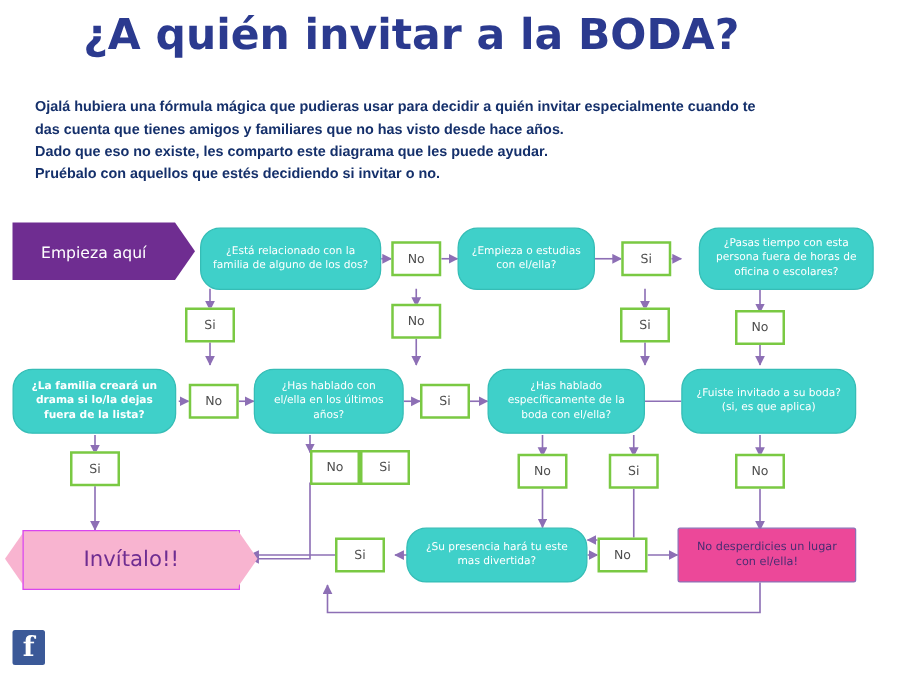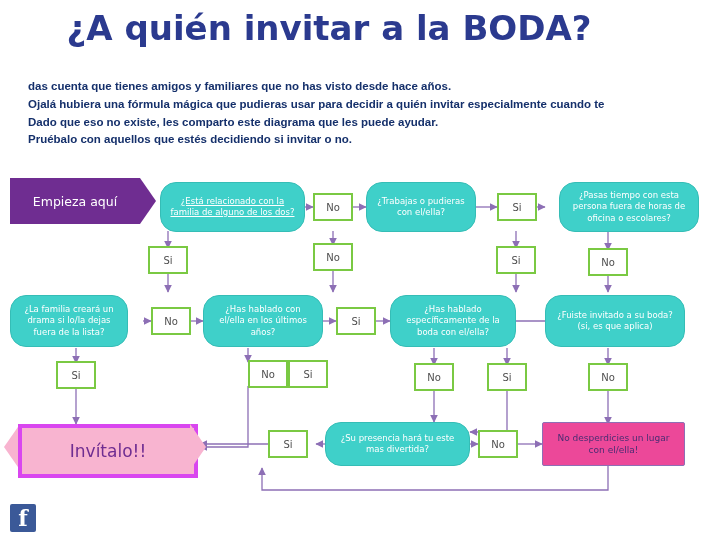--- a/index.html
+++ b/index.html
@@ -118,21 +118,21 @@
     font-family: "DejaVu Sans", sans-serif;
   }
   
   .ribbon {
     position: absolute;
     left: 18px;
     top: 424px;
     width: 172px;
     height: 46px;
     background: #f8b4d0;
-    border: 4px solid #d946ef;
+    border: 1px solid #d946ef;
     display: flex;
     align-items: center;
     justify-content: center;
     color: #6f2d91;
     font-size: 17px;
     font-family: "DejaVu Sans", sans-serif;
   }
   .ribbon-l, .ribbon-r {
     position: absolute;
     top: 424px;
@@ -171,22 +171,22 @@
   }
 </style>
 </head>
 <body>
 
 <div id="stage">
 
   <div class="title">¿A quién invitar a la BODA?</div>
 
   <div class="intro">
+    <p>Ojalá hubiera una fórmula mágica que pudieras usar para decidir a quién invitar especialmente cuando te</p>
     <p>das cuenta que tienes amigos y familiares que no has visto desde hace años.</p>
-    <p>Ojalá hubiera una fórmula mágica que pudieras usar para decidir a quién invitar especialmente cuando te</p>
     <p>Dado que eso no existe, les comparto este diagrama que les puede ayudar.</p>
     <p>Pruébalo con aquellos que estés decidiendo si invitar o no.</p>
   </div>
 
   <svg id="arrows" viewBox="0 0 720 542">
     <defs>
       <marker id="ah" markerWidth="7" markerHeight="7" refX="5.5" refY="3" orient="auto">
         <path d="M0,0 L6,3 L0,6 z" fill="#8d6fb5"></path>
       </marker>
     </defs>
@@ -239,27 +239,27 @@
       <path d="M333,444 L316,444"></path>
       <path d="M268,444 L200,444"></path>
 
       <path d="M608,466 L608,490 L262,490 L262,468"></path>
     </g>
   </svg>
 
   <div class="start-banner">Empieza aquí</div>
   <div class="start-tail"></div>
 
-  <div class="node teal" style="left:160px; top:182px; width:145px; height:50px;text-decoration:underline;">¿Está relacionado con la familia de alguno de los dos?</div>
-
-  <div class="node teal" style="left:366px; top:182px; width:110px; height:50px;">¿Trabajas o pudieras con el/ella?</div>
+  <div class="node teal" style="left:160px; top:182px; width:145px; height:50px;">¿Está relacionado con la familia de alguno de los dos?</div>
+
+  <div class="node teal" style="left:366px; top:182px; width:110px; height:50px;">¿Empieza o estudias con el/ella?</div>
 
   <div class="node teal" style="left:545px; top:182px; width:140px; height:50px;margin-left:14px;">¿Pasas tiempo con esta persona fuera de horas de oficina o escolares?</div>
 
-  <div class="node teal" style="left:10px; top:295px; width:118px; height:52px;">¿La familia creará un drama si lo/la dejas fuera de la lista?</div>
+  <div class="node teal" style="left:10px; top:295px; width:131px; height:52px;font-weight:bold;">¿La familia creará un drama si lo/la dejas fuera de la lista?</div>
 
   <div class="node teal" style="left:203px; top:295px; width:120px; height:52px;">¿Has hablado con el/ella en los últimos años?</div>
 
   <div class="node teal" style="left:390px; top:295px; width:126px; height:52px;">¿Has hablado específicamente de la boda con el/ella?</div>
 
   <div class="node teal" style="left:545px; top:295px; width:140px; height:52px;">¿Fuiste invitado a su boda? (si, es que aplica)</div>
 
   <div class="node teal" style="left:325px; top:422px; width:145px; height:44px;">¿Su presencia hará tu este mas divertida?</div>
 
   <div class="node purple-out" style="left:542px; top:422px; width:143px; height:44px;">No desperdicies un lugar con el/ella!</div>

